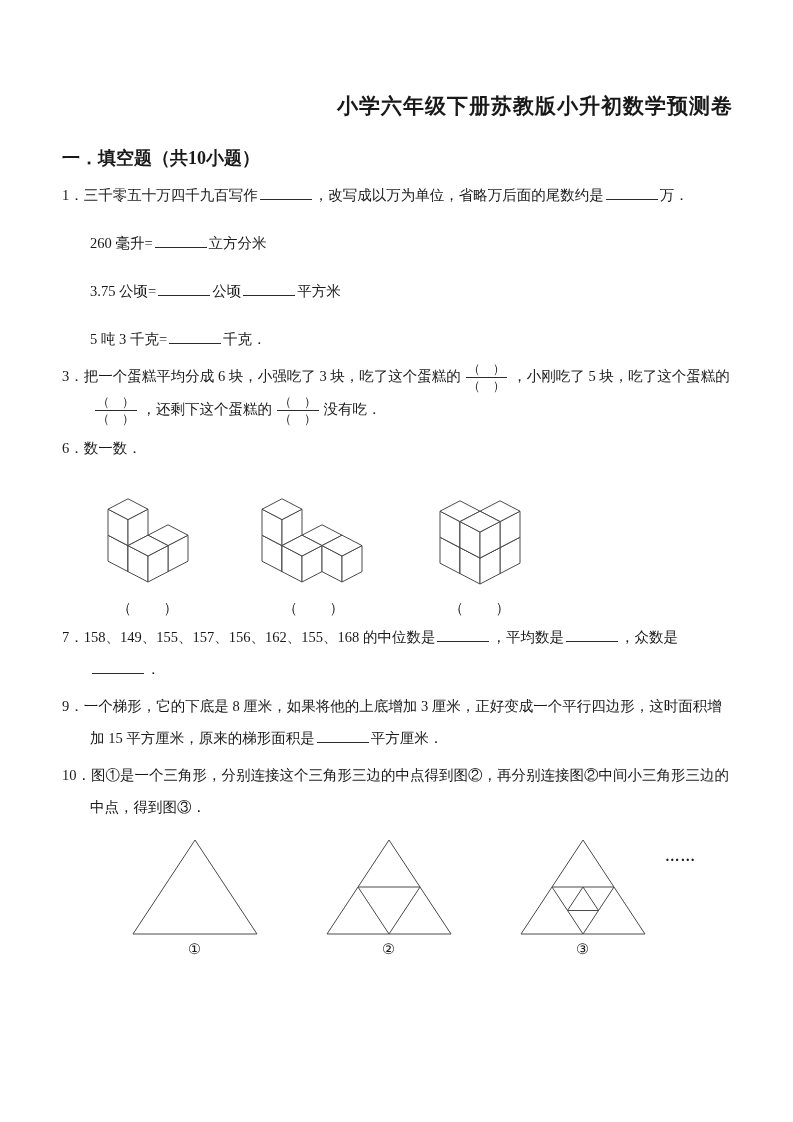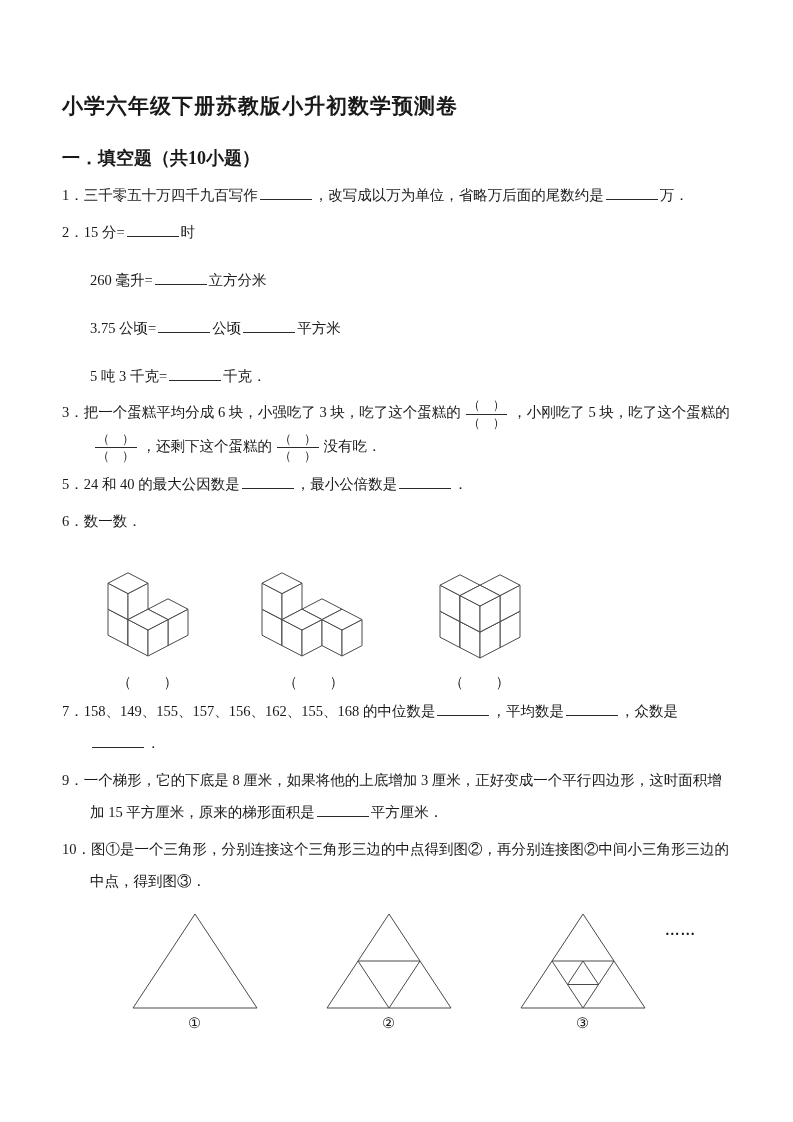--- a/index.html
+++ b/index.html
@@ -1,21 +1,21 @@
 <!DOCTYPE html>
 <html><head>
 <meta charset="utf-8">
 <style>
   html,body{margin:0;padding:0}
   body{
     width:793px;min-height:1122px;background:#ffffff;color:#191919;
     font-family:"Liberation Serif","DejaVu Serif",serif;font-size:14.5px;
   }
   .page{padding:92px 60px 40px 62px}
-  h1{font-size:21px;font-weight:700;text-align:left;margin:0 0 26px;letter-spacing:1px}
+  h1{font-size:21px;font-weight:700;text-align:right;margin:0 0 26px;letter-spacing:1px}
   h2{font-size:18px;font-weight:700;margin:0 0 10px}
   .q{margin:0 0 5px;padding-left:28px;text-indent:-28px;line-height:2.2}
   .sub{margin:16px 0 5px;padding-left:28px;line-height:2.2}
   .blank{display:inline-block;width:52px;height:1em;border-bottom:1px solid #2b2b2b;vertical-align:baseline;margin:0 2px}
   .frac{display:inline-flex;flex-direction:column;align-items:center;vertical-align:middle;
         font-size:12.5px;line-height:1.3;margin:0 5px;text-indent:0}
   .frac .ft{border-bottom:1px solid #2b2b2b;padding:0 2px}
   .frac .fb{padding:0 2px}
   .cubes-row{display:flex;align-items:flex-end;gap:46px;margin:8px 0 4px 26px}
   .fig{display:flex;flex-direction:column;align-items:center;margin:0}
@@ -28,38 +28,36 @@
 </head>
 <body>
 
 <div class="page">
 
   <h1>小学六年级下册苏教版小升初数学预测卷</h1>
   <h2>一．填空题（共10小题）</h2>
 
   <p class="q"><span>1．</span><span>三千零五十万四千九百写作</span><span class="blank"></span><span>，改写成以万为单位，省略万后面的尾数约是</span><span class="blank"></span><span>万．</span></p>
 
-  <p class="q"><span>2．</span><span>15 分=</span><span class="blank"></span><span>时</span></p>
   <div class="sub"><span>260 毫升=</span><span class="blank"></span><span>立方分米</span></div>
   <div class="sub"><span>3.75 公顷=</span><span class="blank"></span><span>公顷</span><span class="blank"></span><span>平方米</span></div>
   <div class="sub"><span>5 吨 3 千克=</span><span class="blank"></span><span>千克．</span></div>
 
   <p class="q"><span>3．</span><span>把一个蛋糕平均分成 6 块，小强吃了 3 块，吃了这个蛋糕的</span><span class="frac">
         <span class="ft">（　）</span>
         <span class="fb">（　）</span>
       </span><span>，小刚吃了 5 块，吃了这个蛋糕的</span><span class="frac">
         <span class="ft">（　）</span>
         <span class="fb">（　）</span>
       </span><span>，还剩下这个蛋糕的</span><span class="frac">
         <span class="ft">（　）</span>
         <span class="fb">（　）</span>
       </span><span>没有吃．</span></p>
 
 
-  <p class="q"><span>5．</span><span>24 和 40 的最大公因数是</span><span class="blank"></span><span>，最小公倍数是</span><span class="blank"></span><span>．</span></p>
 
   <p class="q"><span>6．</span><span>数一数．</span></p>
 
   <div class="cubes-row">
     <figure class="fig">
       <svg id="cubes1" width="120" height="124">
           <polygon points="20,89.19999999999999 40,99.6 40,73.6 20,63.19999999999999" fill="#ffffff" stroke="#4a4a4a" stroke-width="1" stroke-linejoin="round"></polygon>
           <polygon points="40,99.6 60,89.19999999999999 60,63.19999999999999 40,73.6" fill="#ffffff" stroke="#4a4a4a" stroke-width="1" stroke-linejoin="round"></polygon>
           <polygon points="20,63.19999999999999 40,73.6 60,63.19999999999999 40,52.8" fill="#ffffff" stroke="#4a4a4a" stroke-width="1" stroke-linejoin="round"></polygon>
           <polygon points="60,89.19999999999999 80,99.6 80,73.6 60,63.19999999999999" fill="#ffffff" stroke="#4a4a4a" stroke-width="1" stroke-linejoin="round"></polygon>

